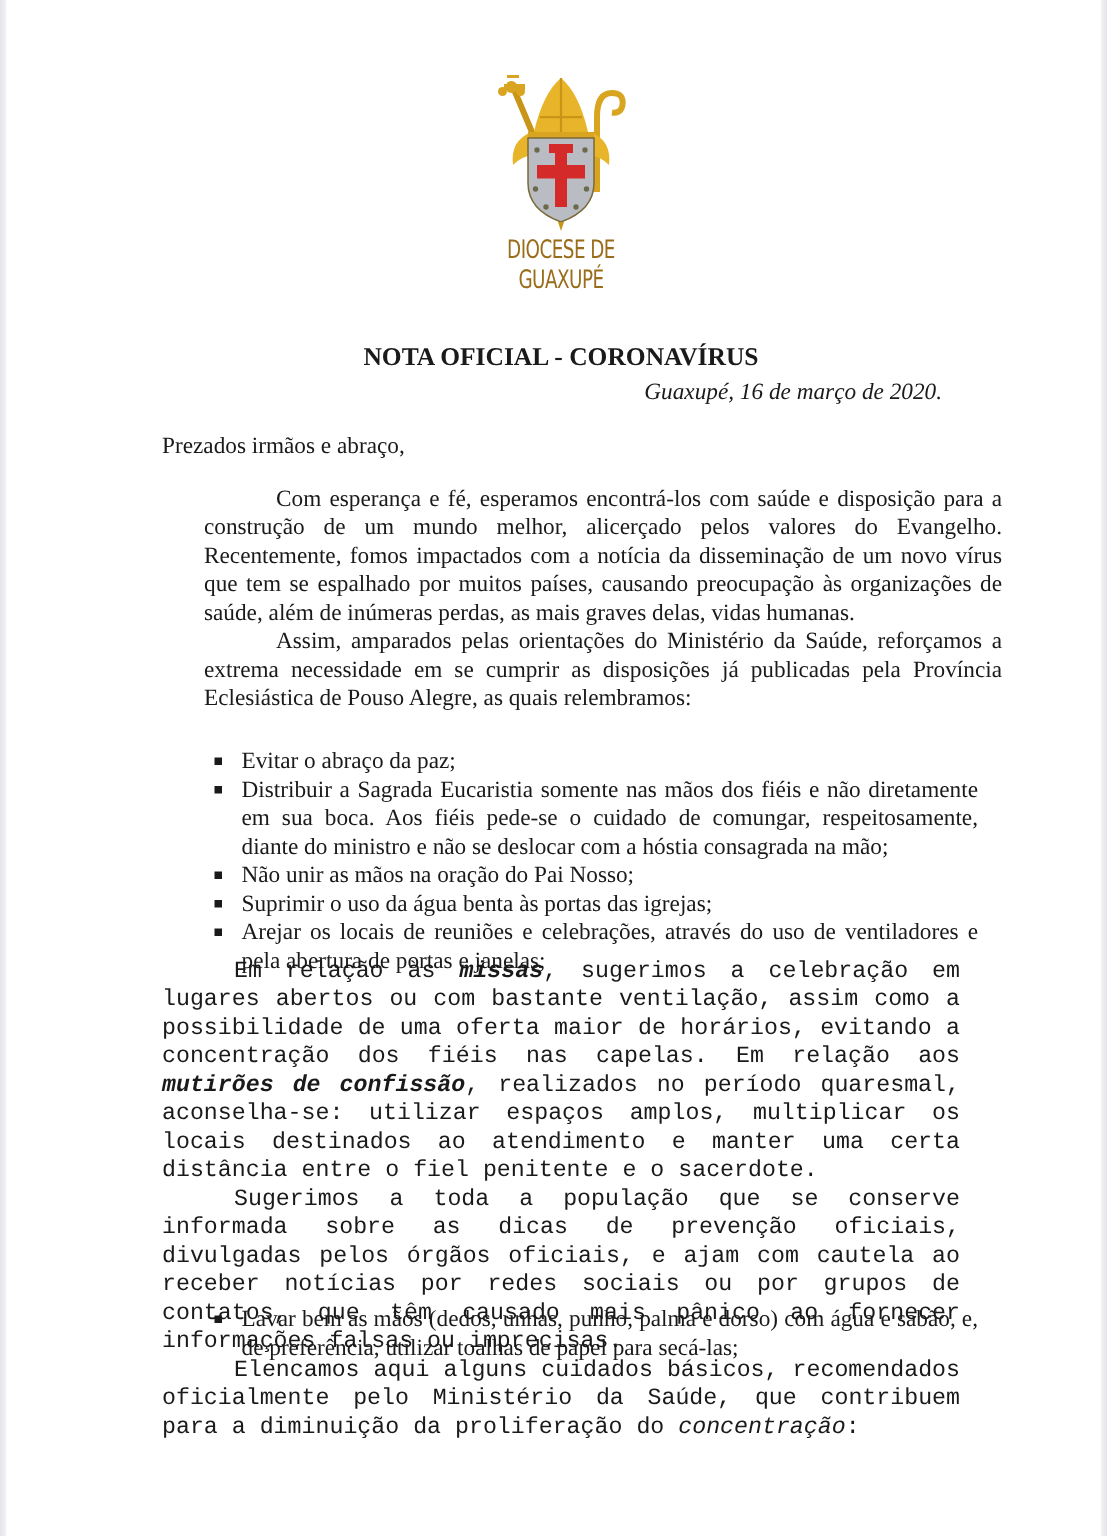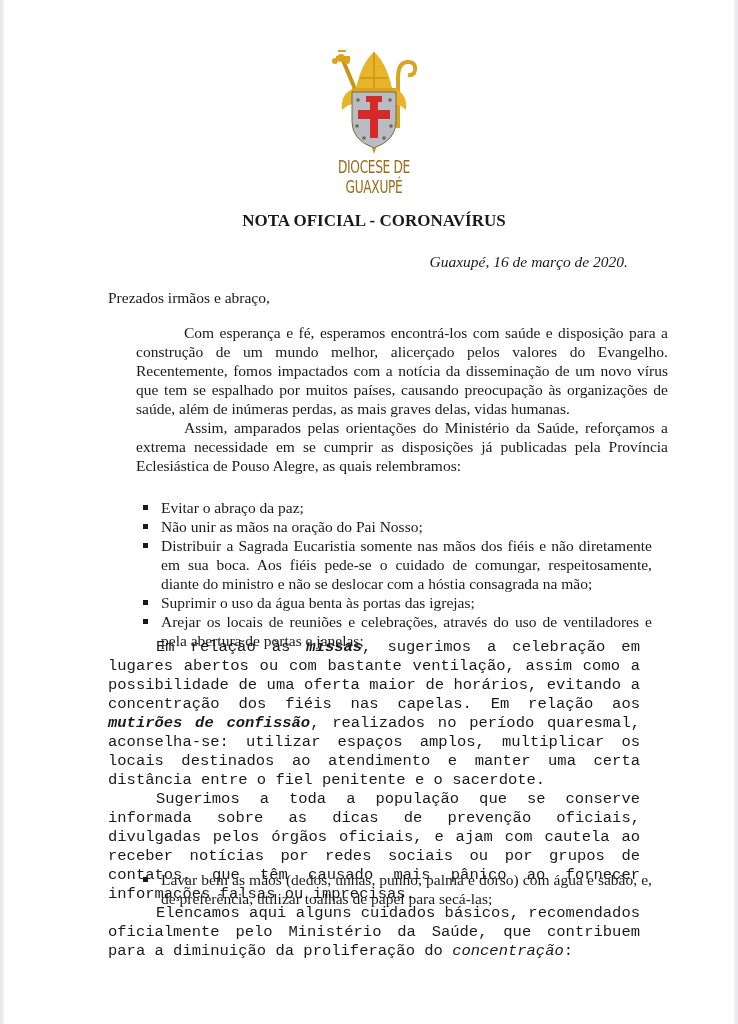--- a/index.html
+++ b/index.html
@@ -29,21 +29,21 @@
     position: absolute; left: 196px; top: 157px; width: 140px;
     text-align: center;
     font-family: "DejaVu Sans", sans-serif;
     font-size: 17px; letter-spacing: -0.5px;
     color: #9a6d1a;
     transform: scaleX(0.72);
     transform-origin: center;
     font-weight: normal;
   }
   .title {
-    position: absolute; left: 0; top: 211px; width: 532px;
+    position: absolute; left: 0; top: 228px; width: 532px;
     text-align: center; font-weight: bold; font-size: 17px;
   }
   .date {
     position: absolute; right: 12px; top: 253px;
     font-style: italic; font-size: 15.5px;
   }
   .salutation {
     position: absolute; left: 0; top: 289px;
     font-size: 15.5px;
   }
@@ -116,22 +116,22 @@
   <div class="date">Guaxupé, 16 de março de 2020.</div>
   <div class="salutation">Prezados irmãos e abraço,</div>
 
   <div class="text-block" style="top:323px;margin-left:28px;">
     <p>Com esperança e fé, esperamos encontrá-los com saúde e disposição para a construção de um mundo melhor, alicerçado pelos valores do Evangelho. Recentemente, fomos impactados com a notícia da disseminação de um novo vírus que tem se espalhado por muitos países, causando preocupação às organizações de saúde, além de inúmeras perdas, as mais graves delas, vidas humanas.</p>
     <p>Assim, amparados pelas orientações do Ministério da Saúde, reforçamos a extrema necessidade em se cumprir as disposições já publicadas pela Província Eclesiástica de Pouso Alegre, as quais relembramos:</p>
   </div>
 
   <ul class="bullets" style="top:486px;">
     <li><span class="sq"></span><span>Evitar o abraço da paz;</span></li>
+    <li><span class="sq"></span><span>Distribuir a Sagrada Eucaristia somente nas mãos dos fiéis e não diretamente em sua boca. Aos fiéis pede-se o cuidado de comungar, respeitosamente, diante do ministro e não se deslocar com a hóstia consagrada na mão;</span></li>
     <li><span class="sq"></span><span>Não unir as mãos na oração do Pai Nosso;</span></li>
-    <li><span class="sq"></span><span>Distribuir a Sagrada Eucaristia somente nas mãos dos fiéis e não diretamente em sua boca. Aos fiéis pede-se o cuidado de comungar, respeitosamente, diante do ministro e não se deslocar com a hóstia consagrada na mão;</span></li>
     <li><span class="sq"></span><span>Suprimir o uso da água benta às portas das igrejas;</span></li>
     <li><span class="sq"></span><span>Arejar os locais de reuniões e celebrações, através do uso de ventiladores e pela abertura de portas e janelas;</span></li>
   </ul>
 
   <div class="text-block" style="top:638px;font-family:Liberation Mono, monospace;">
     <p><span>Em relação às </span><span class="bi">missas</span><span>, sugerimos a celebração em lugares abertos ou com bastante ventilação, assim como a possibilidade de uma oferta maior de horários, evitando a concentração dos fiéis nas capelas. Em relação aos </span><span class="bi">mutirões de confissão</span><span>, realizados no período quaresmal, aconselha-se: utilizar espaços amplos, multiplicar os locais destinados ao atendimento e manter uma certa distância entre o fiel penitente e o sacerdote.</span></p>
     <p>Sugerimos a toda a população que se conserve informada sobre as dicas de prevenção oficiais, divulgadas pelos órgãos oficiais, e ajam com cautela ao receber notícias por redes sociais ou por grupos de contatos, que têm causado mais pânico ao fornecer informações falsas ou imprecisas.</p>
     <p><span>Elencamos aqui alguns cuidados básicos, recomendados oficialmente pelo Ministério da Saúde, que contribuem para a diminuição da proliferação do </span><span class="it">concentração</span><span>:</span></p>
   </div>
 

